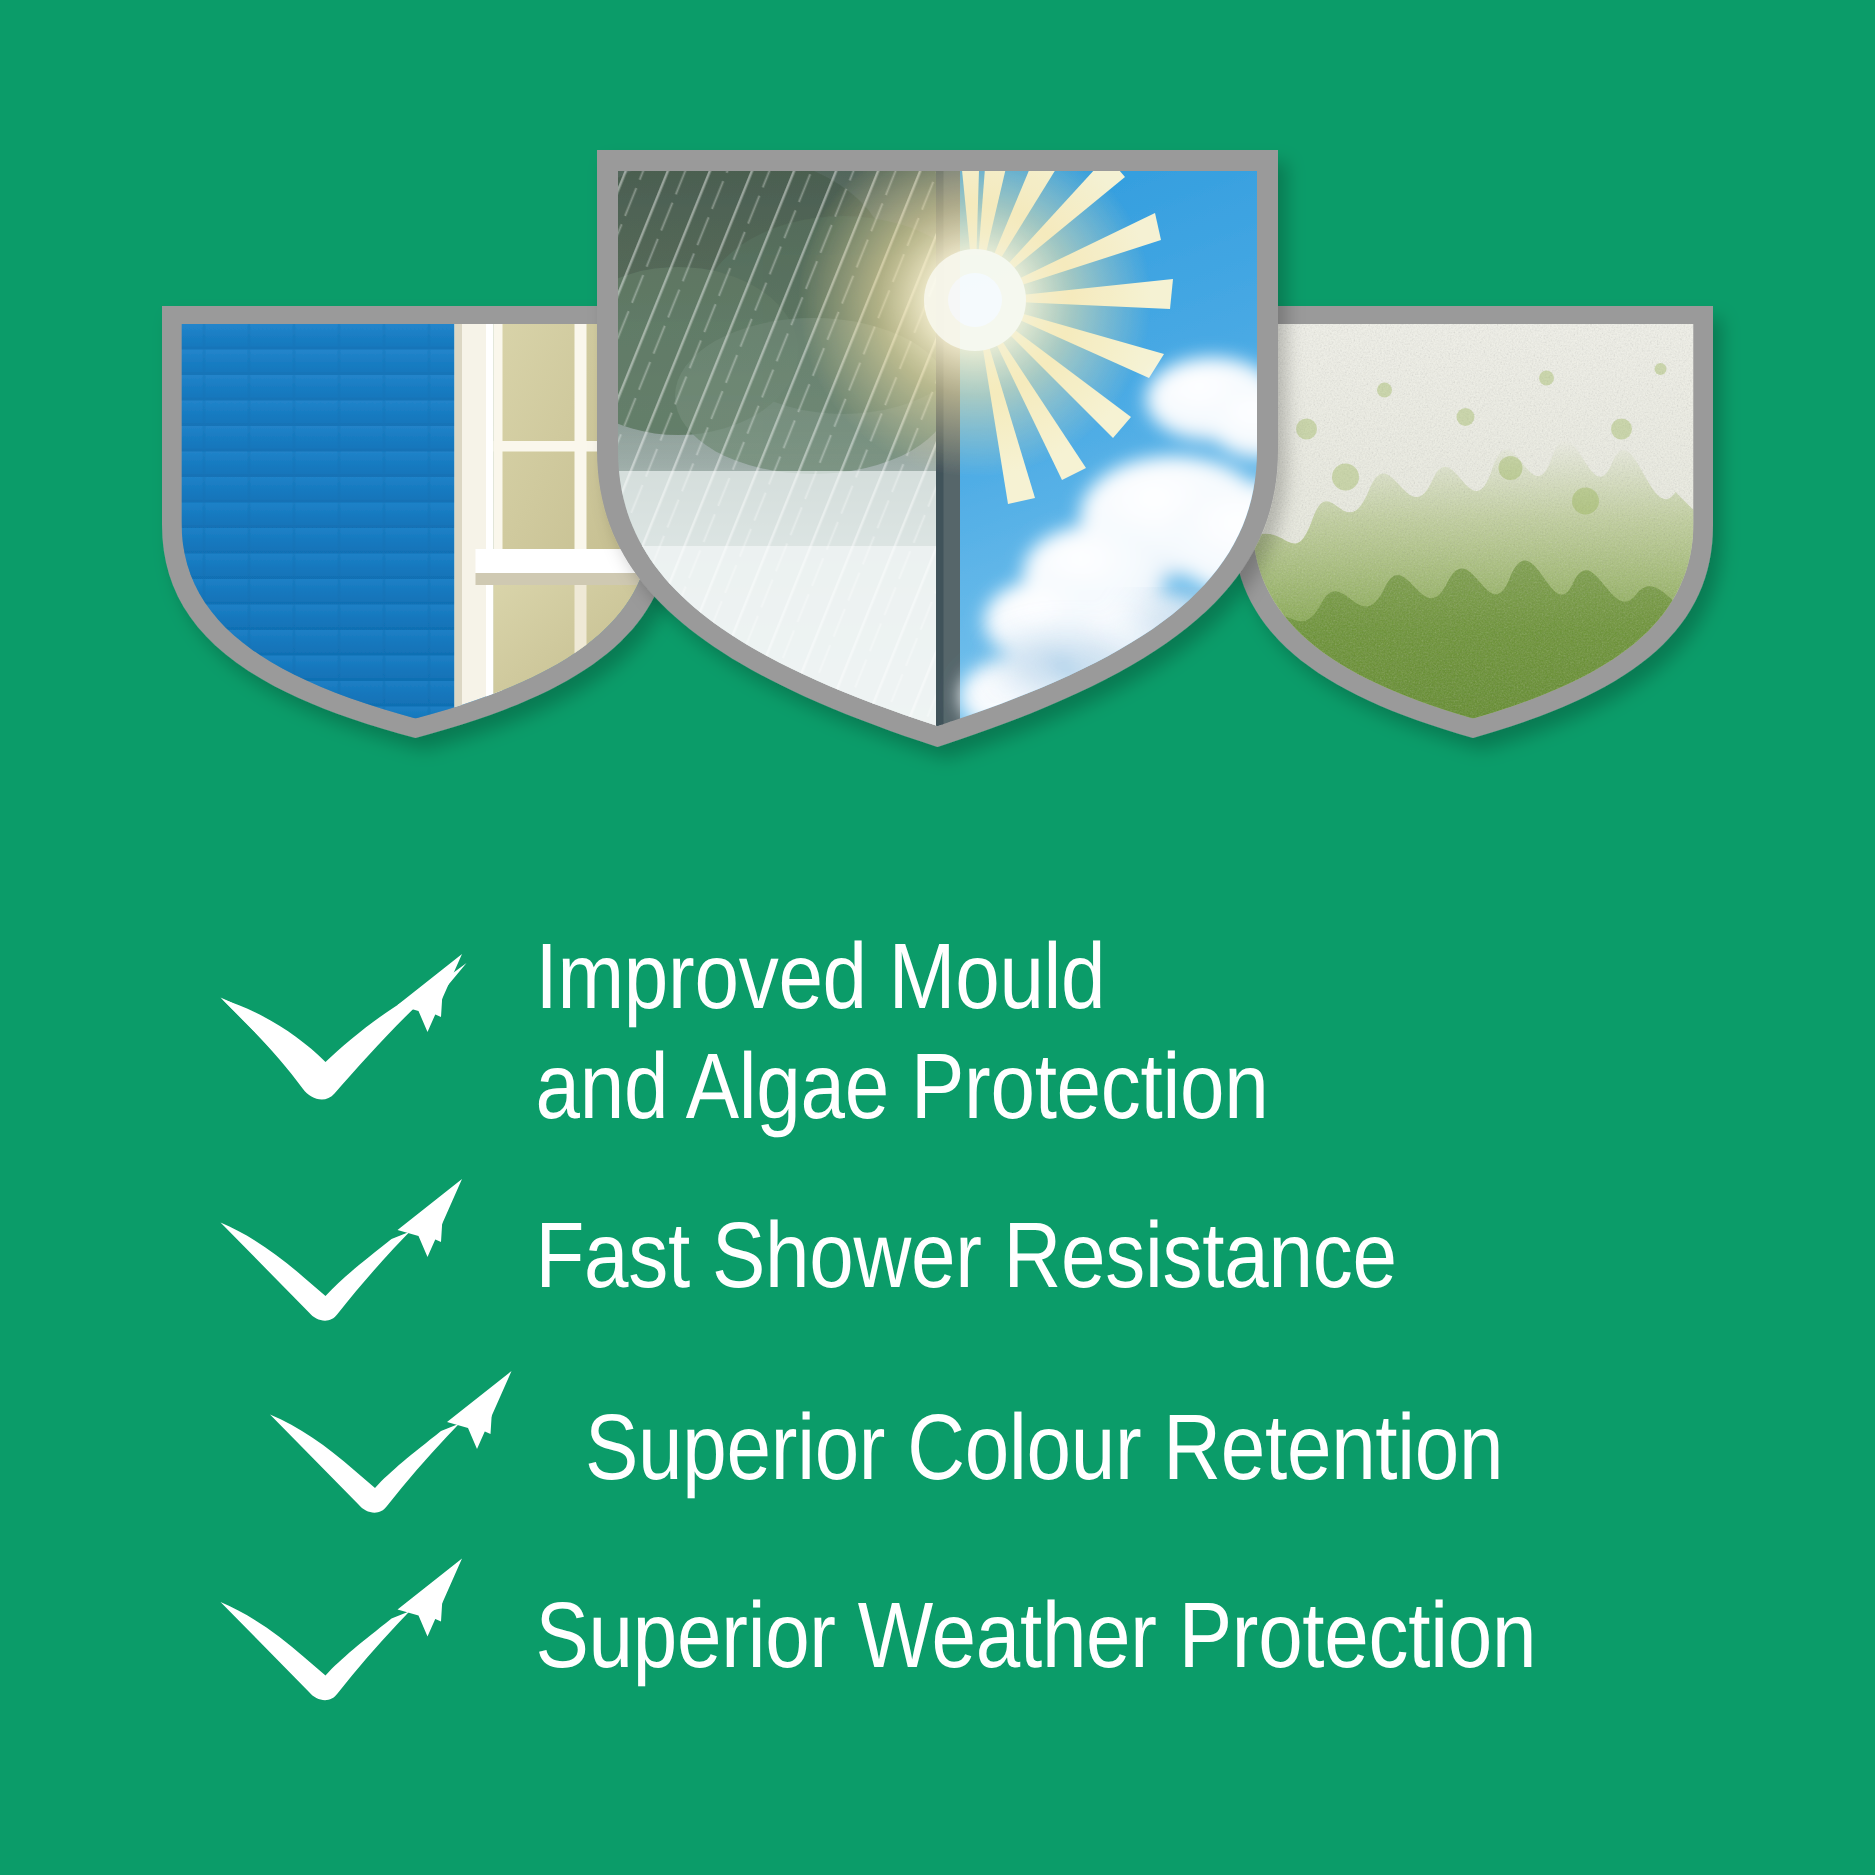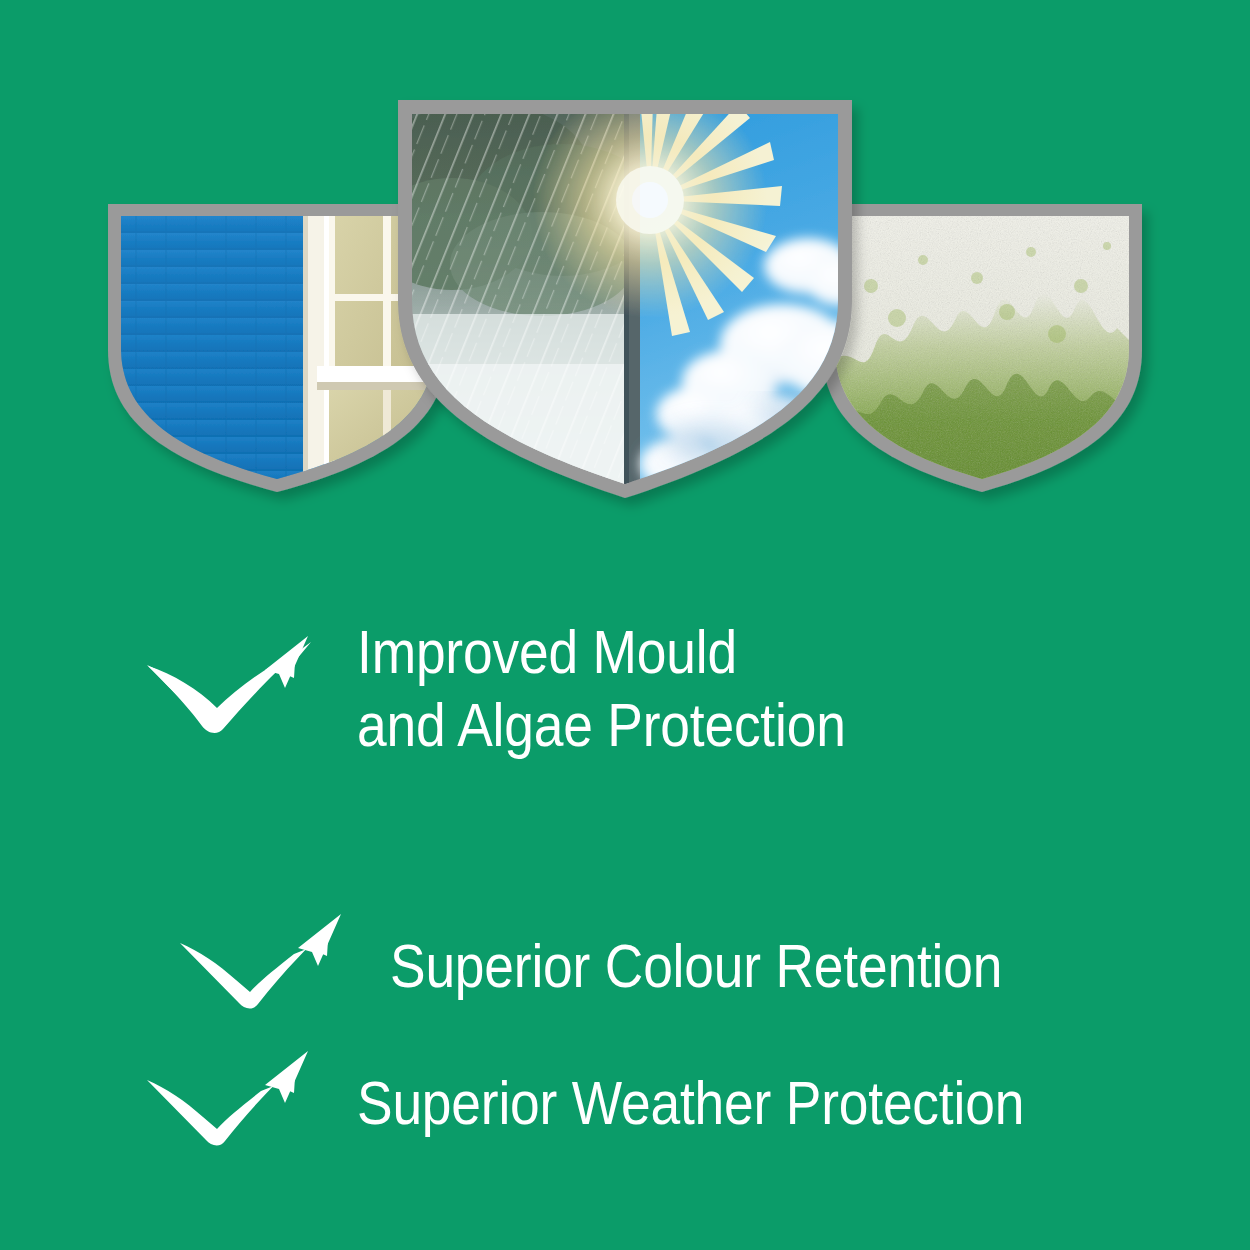--- a/index.html
+++ b/index.html
@@ -42,21 +42,21 @@
     position: absolute;
     left: 0;
     width: 1250px;
     display: flex;
     align-items: center;
     justify-content: center;
   }
   .benefit-row.r0 { top: 18px;  height: 140px; }
   .benefit-row.r1 { top: 170px; height: 135px; }
   .benefit-row.r2 { top: 303px; height: 126px; padding-left: 33px; }
-  .benefit-row.r3 { top: 440px; height: 126px; }
+  .benefit-row.r3 { top: 428px; height: 126px; }
 
   .tick {
     position: relative;
     flex: 0 0 auto;
     width: 180px;
     height: 124px;
     margin-left: 145px;
   }
   .tick svg { display: block; width: 180px; height: 124px; }
 
@@ -335,20 +335,30 @@
             L146,40 L166,16 L143,33 L154,25 C120,41 92,63 72,82 C53,63 28,48 3,40 Z"></path>
           <path fill="#FFFFFF" d="M2,39 L61,99 C66,105 75,107 80,100 C106,67 134,38 160,14
             L150,36 L149,52 L131,44 L116,50 C96,66 83,76 72,88 L58,76 C40,60 21,47 2,39 Z"></path>
           <path fill="#FFFFFF" d="M163,10 L120,44 L134,48 L140,62 Z"></path>
         </svg>
       </span>
       <div class="benefit-text">Improved Mould
 and Algae Protection</div>
     </div>
 
+    <div class="benefit-row r1">
+      <span class="tick">
+        <svg viewBox="0 0 180 124" xmlns="http://www.w3.org/2000/svg">
+          <path fill="#FFFFFF" d="M2,39 L61,99 C66,105 75,107 80,100 C106,67 134,38 160,14
+            L150,36 L149,52 L131,44 L116,50 C96,66 83,76 72,88 L58,76 C40,60 21,47 2,39 Z"></path>
+          <path fill="#FFFFFF" d="M163,10 L120,44 L134,48 L140,62 Z"></path>
+        </svg>
+      </span>
+      <div class="benefit-text">Fast Shower Resistance</div>
+    </div>
 
     <div class="benefit-row r2">
       <span class="tick">
         <svg viewBox="0 0 180 124" xmlns="http://www.w3.org/2000/svg">
           <path fill="#FFFFFF" d="M2,39 L61,99 C66,105 75,107 80,100 C106,67 134,38 160,14
             L150,36 L149,52 L131,44 L116,50 C96,66 83,76 72,88 L58,76 C40,60 21,47 2,39 Z"></path>
           <path fill="#FFFFFF" d="M163,10 L120,44 L134,48 L140,62 Z"></path>
         </svg>
       </span>
       <div class="benefit-text">Superior Colour Retention</div>

